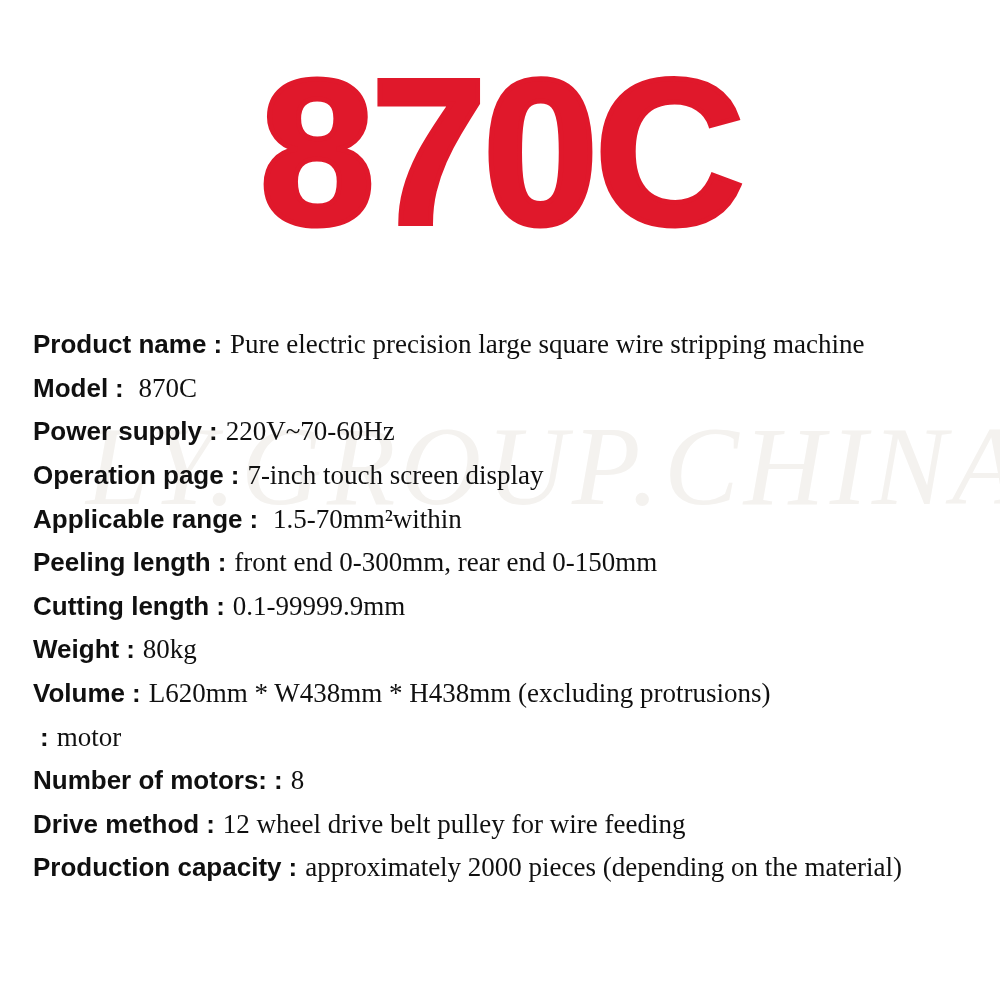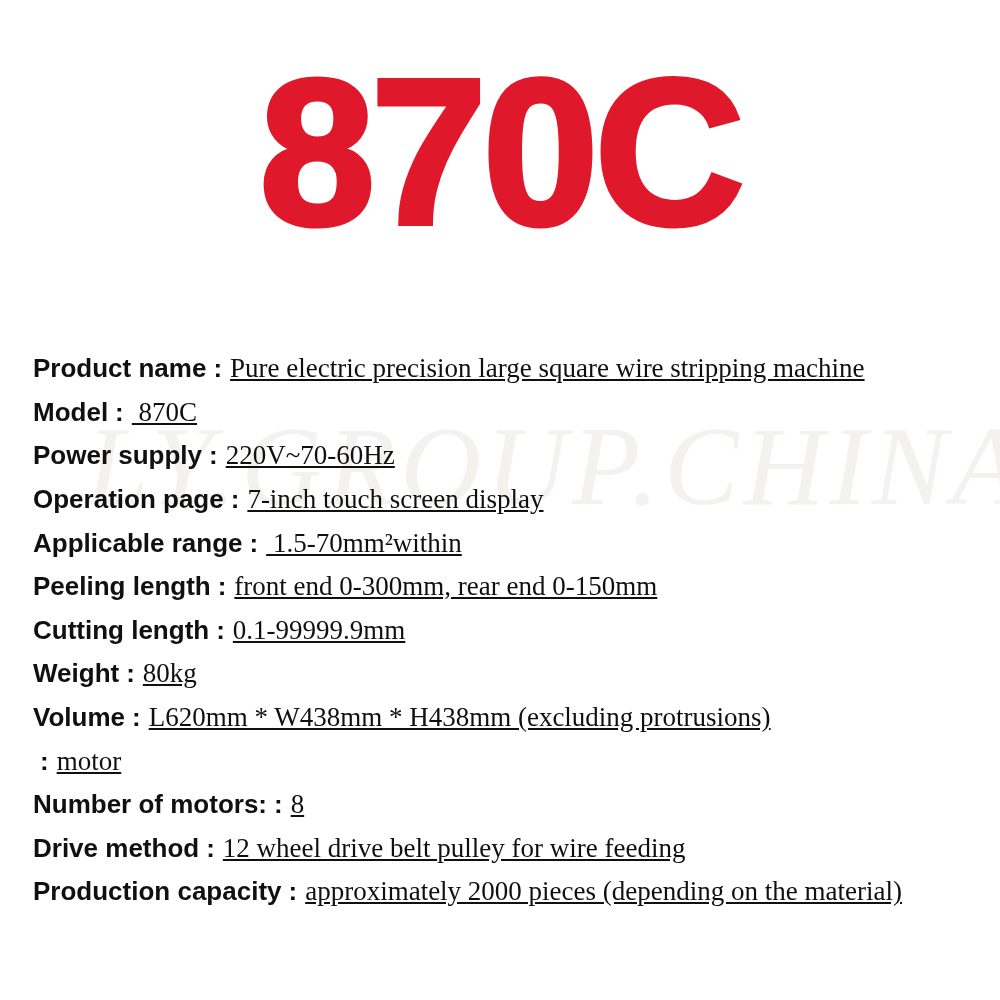--- a/index.html
+++ b/index.html
@@ -44,21 +44,20 @@
     color: #e0182b;
     -webkit-text-stroke: 5px #e0182b;
     z-index: 1;
   }
   .specs {
     position: absolute;
     left: 33px;
     top: 323px;
     right: 16px;
     z-index: 1;
-    margin-top: 24px;
   }
   .row {
     height: 43.6px;
     display: flex;
     align-items: center;
     white-space: pre;
   }
   .label {
     font-family: "Liberation Sans", sans-serif;
     font-weight: bold;
@@ -71,21 +70,20 @@
     font-weight: bold;
     font-size: 26px;
     color: #101010;
     margin: 0 8px 0 7px;
   }
   .value {
     font-family: "Liberation Serif", serif;
     font-size: 27px;
     color: #101010;
     white-space: pre;
-    text-decoration: underline;
   }
 </style>
 </head>
 <body>
 
 <div class="canvas">
 
   <div class="watermark">LY.GROUP.CHINA</div>
 
   <h1 class="title">870C</h1>

